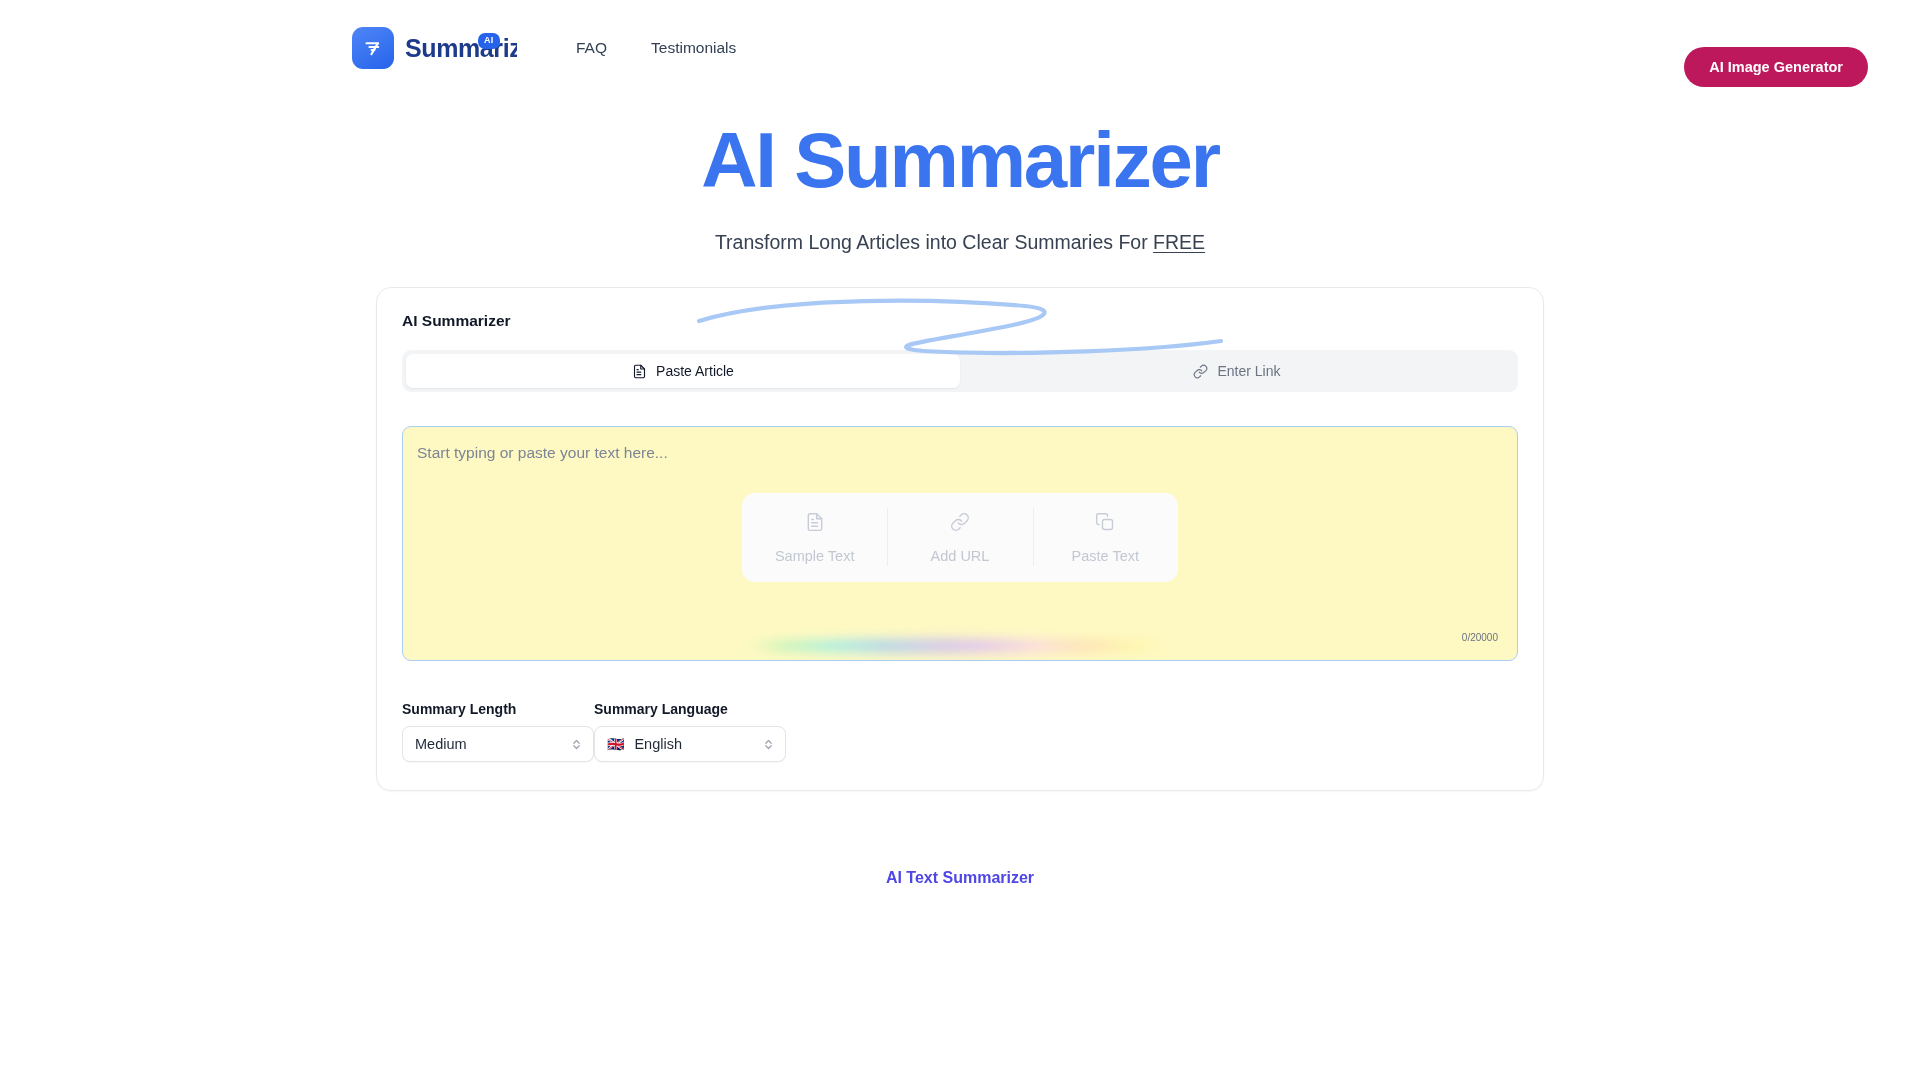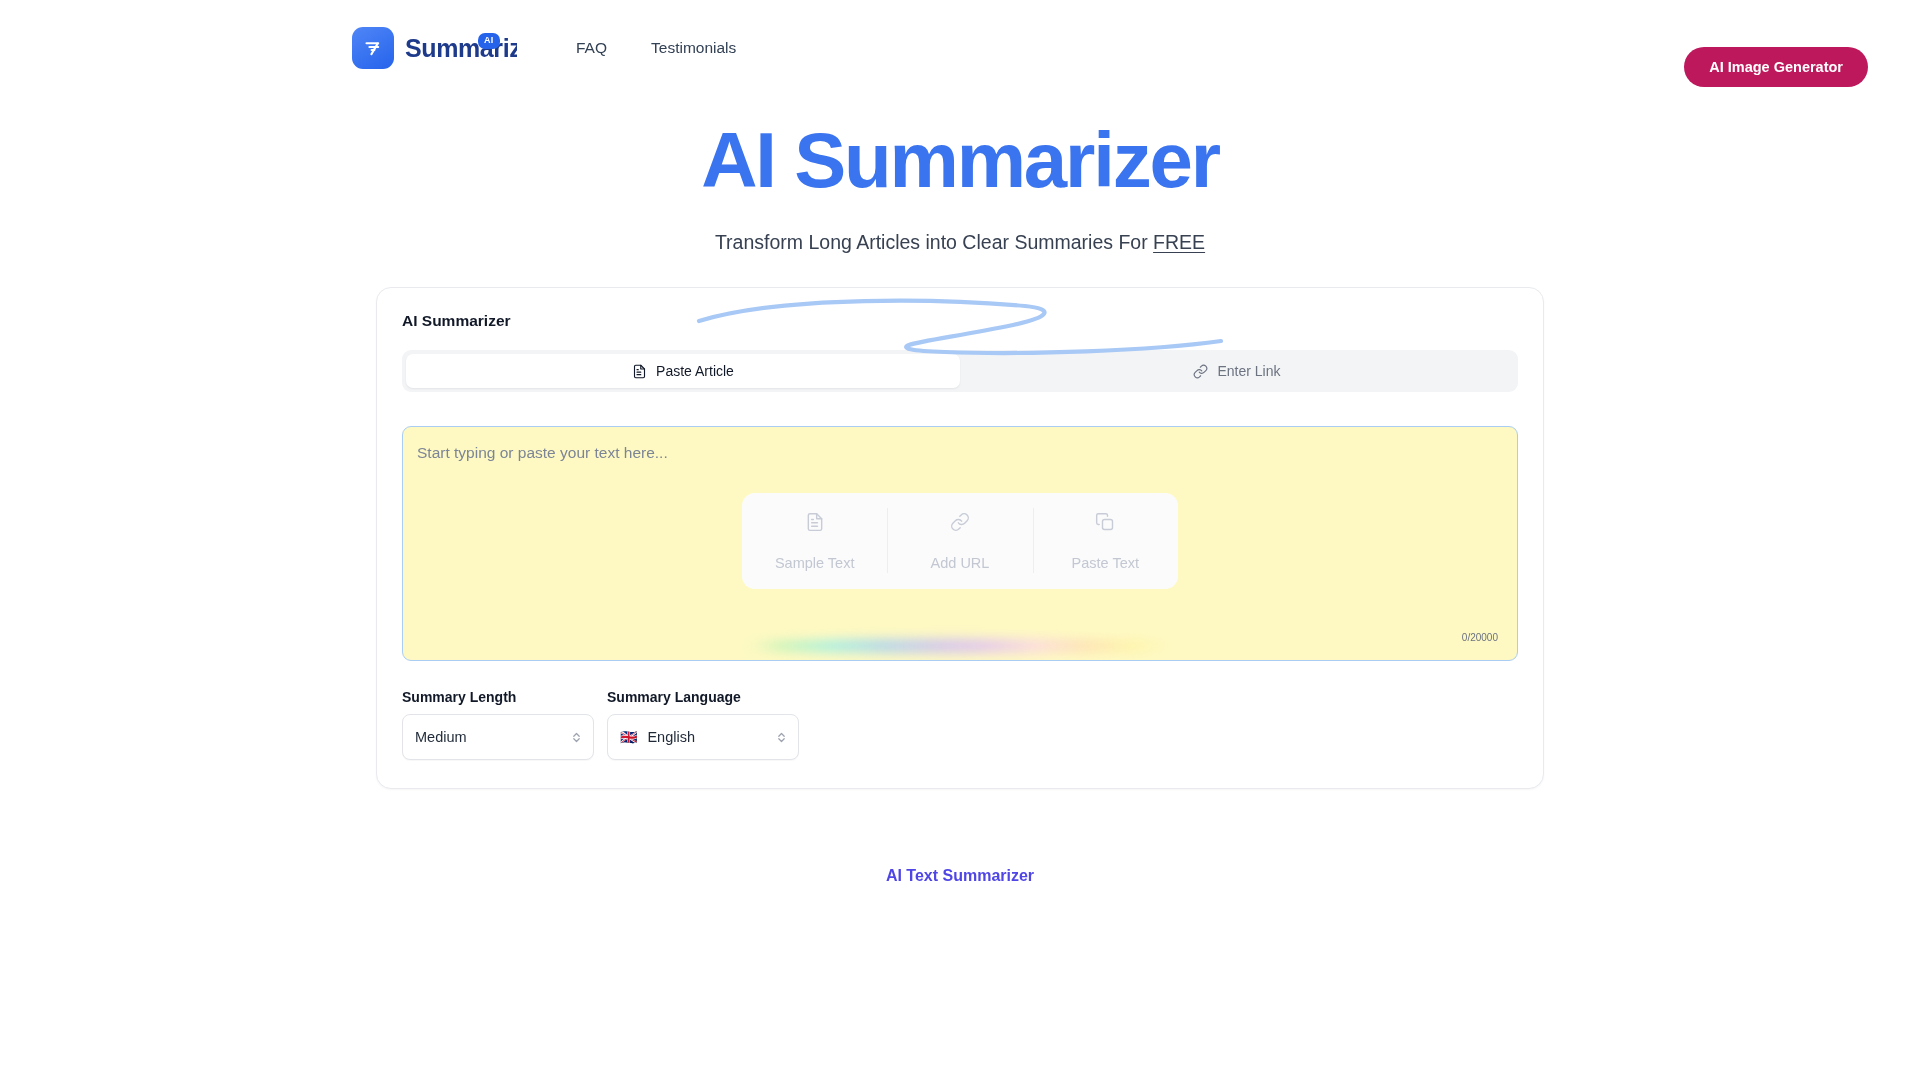--- a/index.html
+++ b/index.html
@@ -189,21 +189,21 @@
     background: #fbfbfc;
     border-radius: 13px;
     display: flex;
     padding: 19px 0 18px;
   }
   .quick-item {
     flex: 1;
     display: flex;
     flex-direction: column;
     align-items: center;
-    gap: 23px;
+    gap: 16px;
     cursor: pointer;
     color: #c7ccd6;
     position: relative;
   }
   .quick-item + .quick-item::before {
     content: "";
     position: absolute;
     left: 0; top: -4px; bottom: -2px;
     width: 1px;
     background: #edeef1;
@@ -226,31 +226,30 @@
       rgba(251,207,232,.7) 68%,
       rgba(254,215,170,.7) 80%,
       rgba(254,240,138,.55) 91%,
       rgba(255,255,255,0) 100%);
     filter: blur(6px);
   }
 
   
   .controls {
     display: flex;
-    gap: 13px;
-    margin-top: 28px;
+    margin-top: 40px;
   }
   .field-label {
     font-size: 14px;
     font-weight: 700;
     color: #111827;
     margin-bottom: 9px;
   }
   .select {
-    height: 46px;
+    height: 36px;
     border: 1px solid #e2e4e9;
     border-radius: 8px;
     background: #fff;
     display: flex;
     align-items: center;
     padding: 0 12px;
     font-size: 14.5px;
     color: #1f2937;
     cursor: pointer;
     position: relative;

